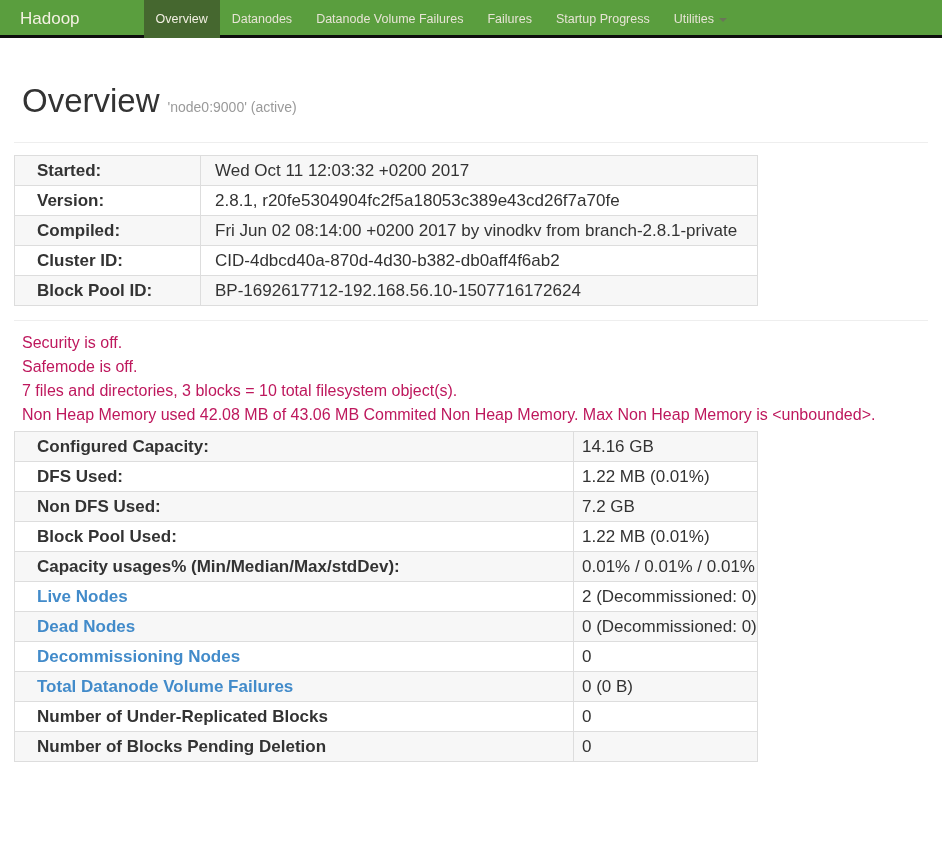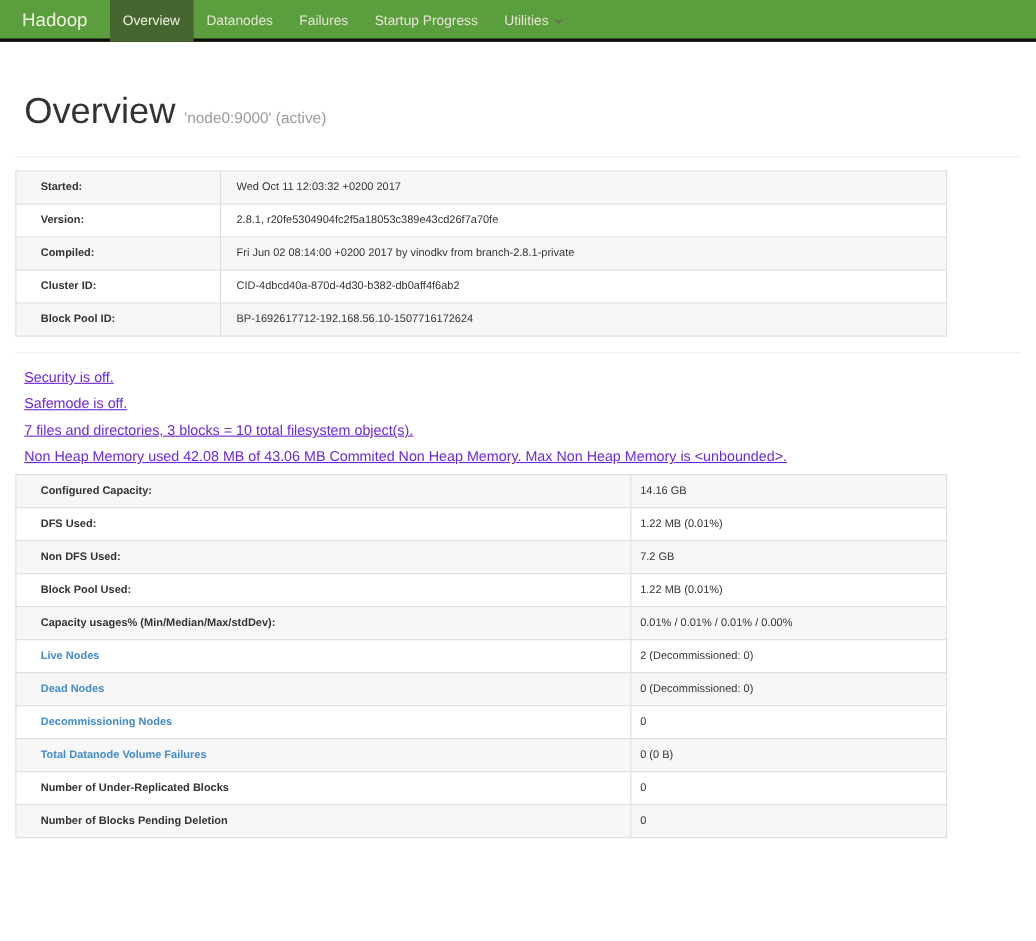--- a/index.html
+++ b/index.html
@@ -12,21 +12,21 @@
   *{box-sizing:border-box;}
   html,body{margin:0;padding:0;}
   body{
     width:942px;height:855px;overflow:hidden;background:#fff;color:#333;
     font-family:"Liberation Sans","DejaVu Sans",sans-serif;
   }
   
   .navbar{
     height:38px;background:var(--navbar-bg);
     border-bottom:3px solid #0d0d0d;
-    display:flex;align-items:stretch;
+    display:flex;align-items:stretch;gap:44px;
   }
   .brand{
     color:#f4f1e3;font-size:17px;line-height:38px;padding:0 20px;
     text-decoration:none;cursor:pointer;
   }
   .nav{list-style:none;margin:0;padding:0;display:flex;}
   .nav li{display:block;}
   .nav li a{
     display:block;line-height:38px;padding:0 12px;color:#e7e4d5;
     font-size:12.5px;text-decoration:none;cursor:pointer;white-space:nowrap;
@@ -37,23 +37,23 @@
     border-left:4px solid transparent;border-right:4px solid transparent;
     border-top:4px solid #6a7558;
   }
   
   .content{padding:44px 14px 0 14px;width:942px;}
   h1{font-weight:normal;font-size:33px;line-height:38px;margin:0 0 0 8px;color:#333;}
   h1 .subtitle{font-size:14px;color:#9a9a9a;margin-left:8px;}
   .section-title{margin-top:26px;}
   hr{border:0;border-top:1px solid #eee;height:0;margin:16px 0 12px 0;}
   hr.after-heading{margin:14px 0 14px 0;}
-  p.summary-line{margin:0 0 9px 8px;font-size:13px;line-height:15px;color:#6d28d9;text-decoration:underline;}
+  p.summary-line{margin:0 0 9px 8px;font-size:16px;line-height:15px;color:#be185d;}
   
-  table{border-collapse:collapse;width:847px;font-size:10px;table-layout:fixed;}
+  table{border-collapse:collapse;width:744px;font-size:17px;table-layout:fixed;}
   .summary-table{margin-top:4px;}
   th,td{border:1px solid var(--border);text-align:left;padding:7px 8px;line-height:15px;
         overflow:hidden;white-space:nowrap;}
   th{font-weight:bold;padding-left:22px;color:#333;}
   td{padding-left:14px;}
   tbody tr:nth-child(odd){background:var(--stripe);}
   .info-table col.c1{width:186px;}
   .summary-table col.c1{width:559px;}
   .summary-table td{padding-left:8px;}
   th a{color:var(--link-blue);text-decoration:none;cursor:pointer;font-weight:bold;}
@@ -62,20 +62,23 @@
 <body>
 
 <nav class="navbar">
   <a class="brand">Hadoop</a>
   <ul class="nav">
     <li class="active">
         <a>Overview</a>
       </li>
     <li>
         <a>Datanodes</a>
+      </li>
+    <li>
+        <a>Datanode Volume Failures</a>
       </li>
     <li>
         <a>Failures</a>
       </li>
     <li>
         <a>Startup Progress</a>
       </li>
     <li>
       <a><span>Utilities</span><span class="caret"></span></a>
     </li>

